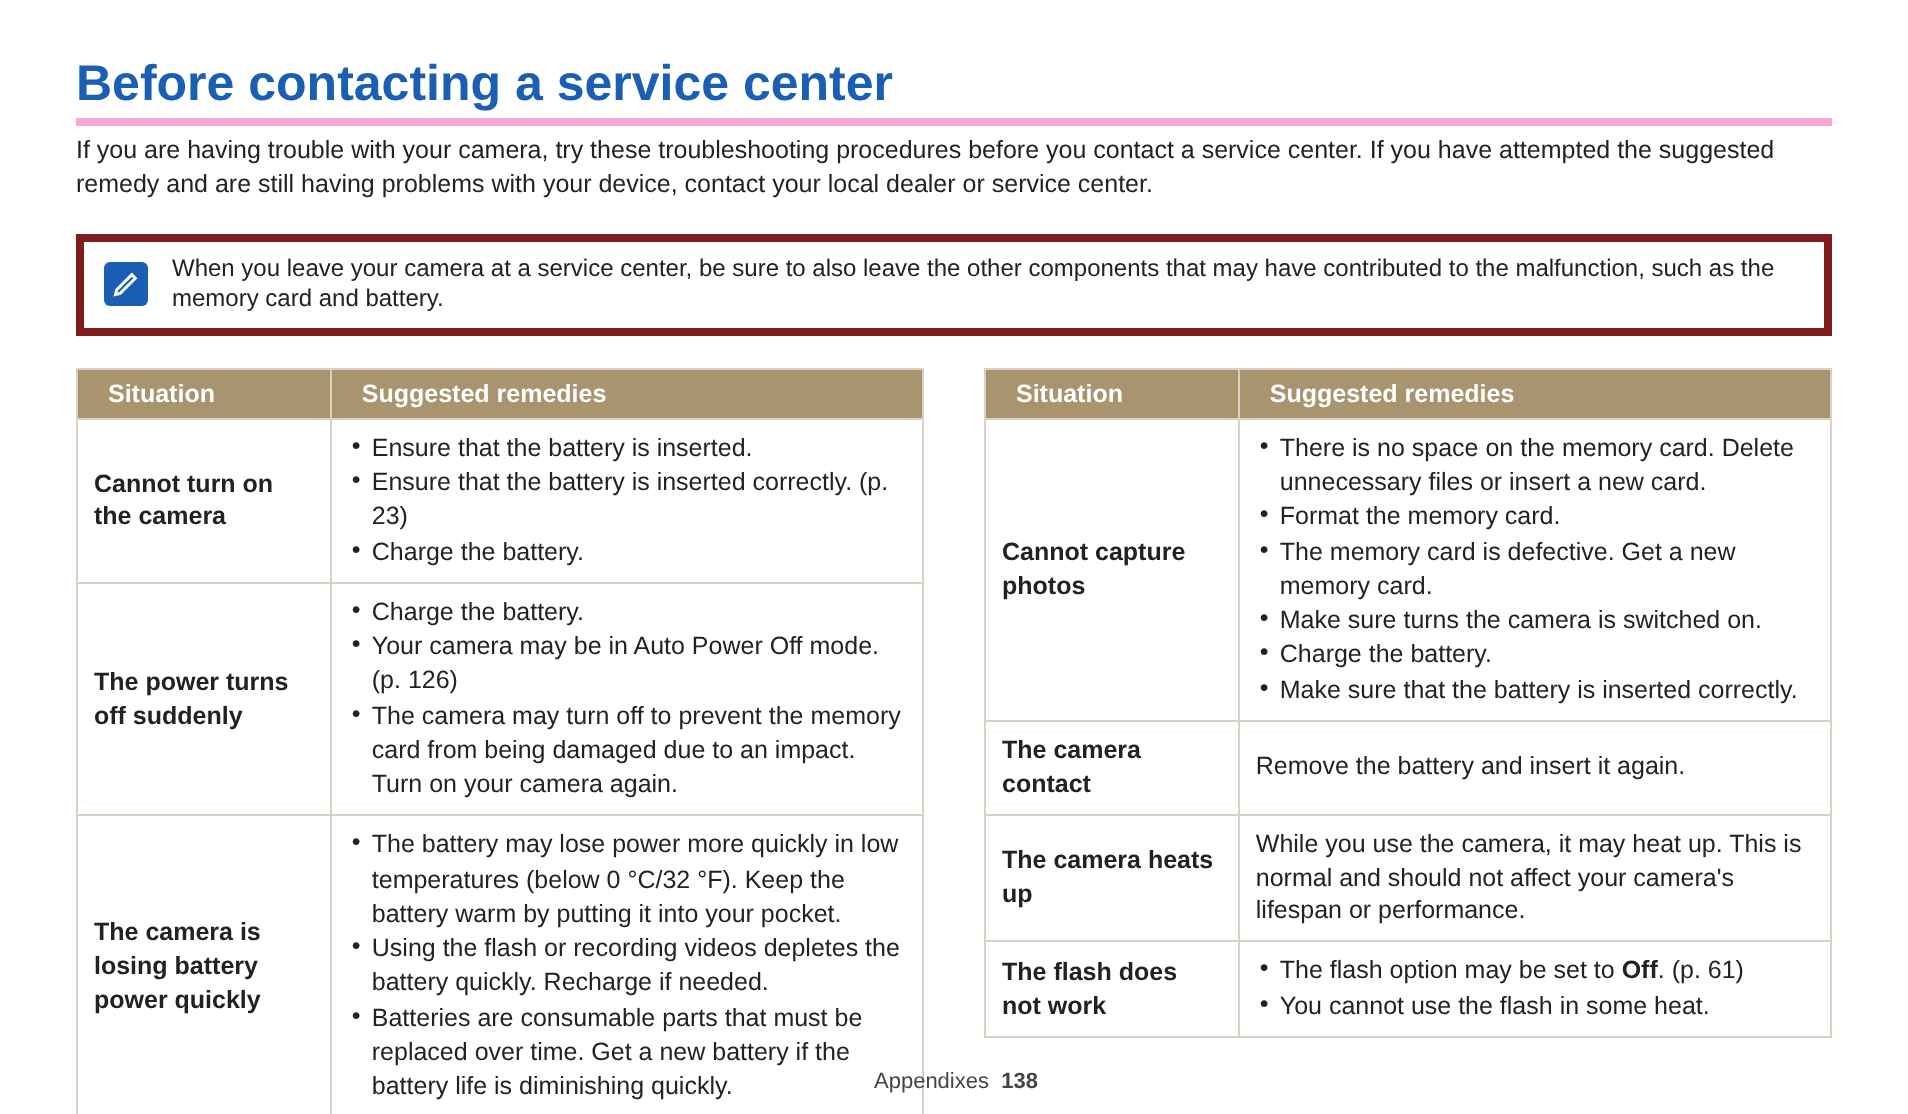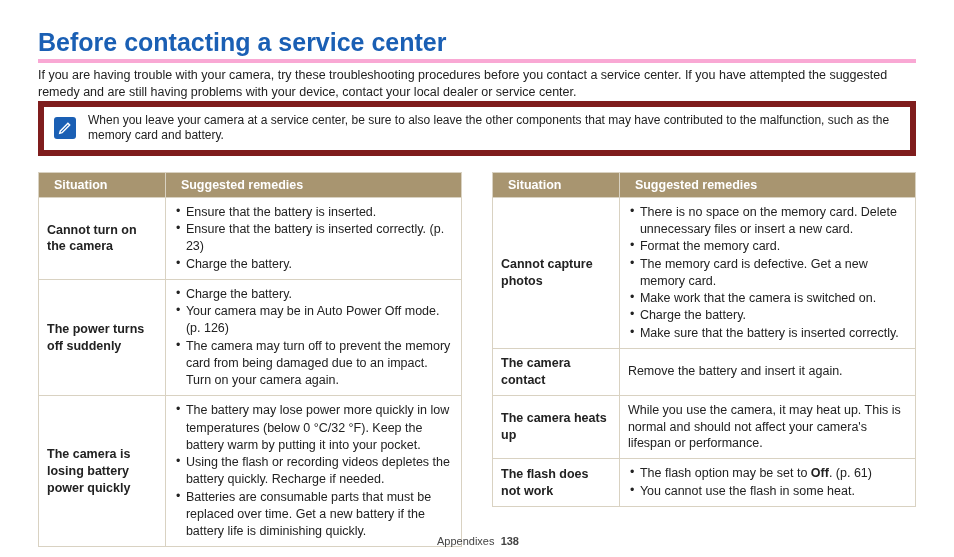--- a/index.html
+++ b/index.html
@@ -18,24 +18,24 @@
     font-size: 25px;
     font-weight: 700;
     margin-bottom: 4px;
     border-bottom: 4px solid #f9a8d4;
     padding-bottom: 2px;
   }
   .intro {
     font-size: 12.5px;
     color: #222;
     line-height: 1.35;
-    margin-bottom: 0;
+    margin-bottom: 16px;
   }
   .note-box {
-    border: 6px solid #7f1d1d;
+    border: 4px solid #7f1d1d;
     background: #fff;
     padding: 6px 10px;
     display: flex;
     align-items: center;
     gap: 12px;
     margin-bottom: 16px;
   }
   .note-icon {
     width: 22px;
     height: 22px;
@@ -166,21 +166,21 @@
         </tr>
       </thead>
       <tbody id="right-body">
           <tr>
             <td class="situation">Cannot capture photos</td>
             <td>
               <ul class="remedy">
                 <li>There is no space on the memory card. Delete unnecessary files or insert a new card.</li>
                 <li>Format the memory card.</li>
                 <li>The memory card is defective. Get a new memory card.</li>
-                <li>Make work that the camera is switched on.</li>
+                <li>Make sure turns the camera is switched on.</li>
                 <li>Charge the battery.</li>
                 <li>Make sure that the battery is inserted correctly.</li>
               </ul>
             </td>
           </tr>
           <tr>
             <td class="situation">The camera contact</td>
             <td>Remove the battery and insert it again.</td>
           </tr>
           <tr>

